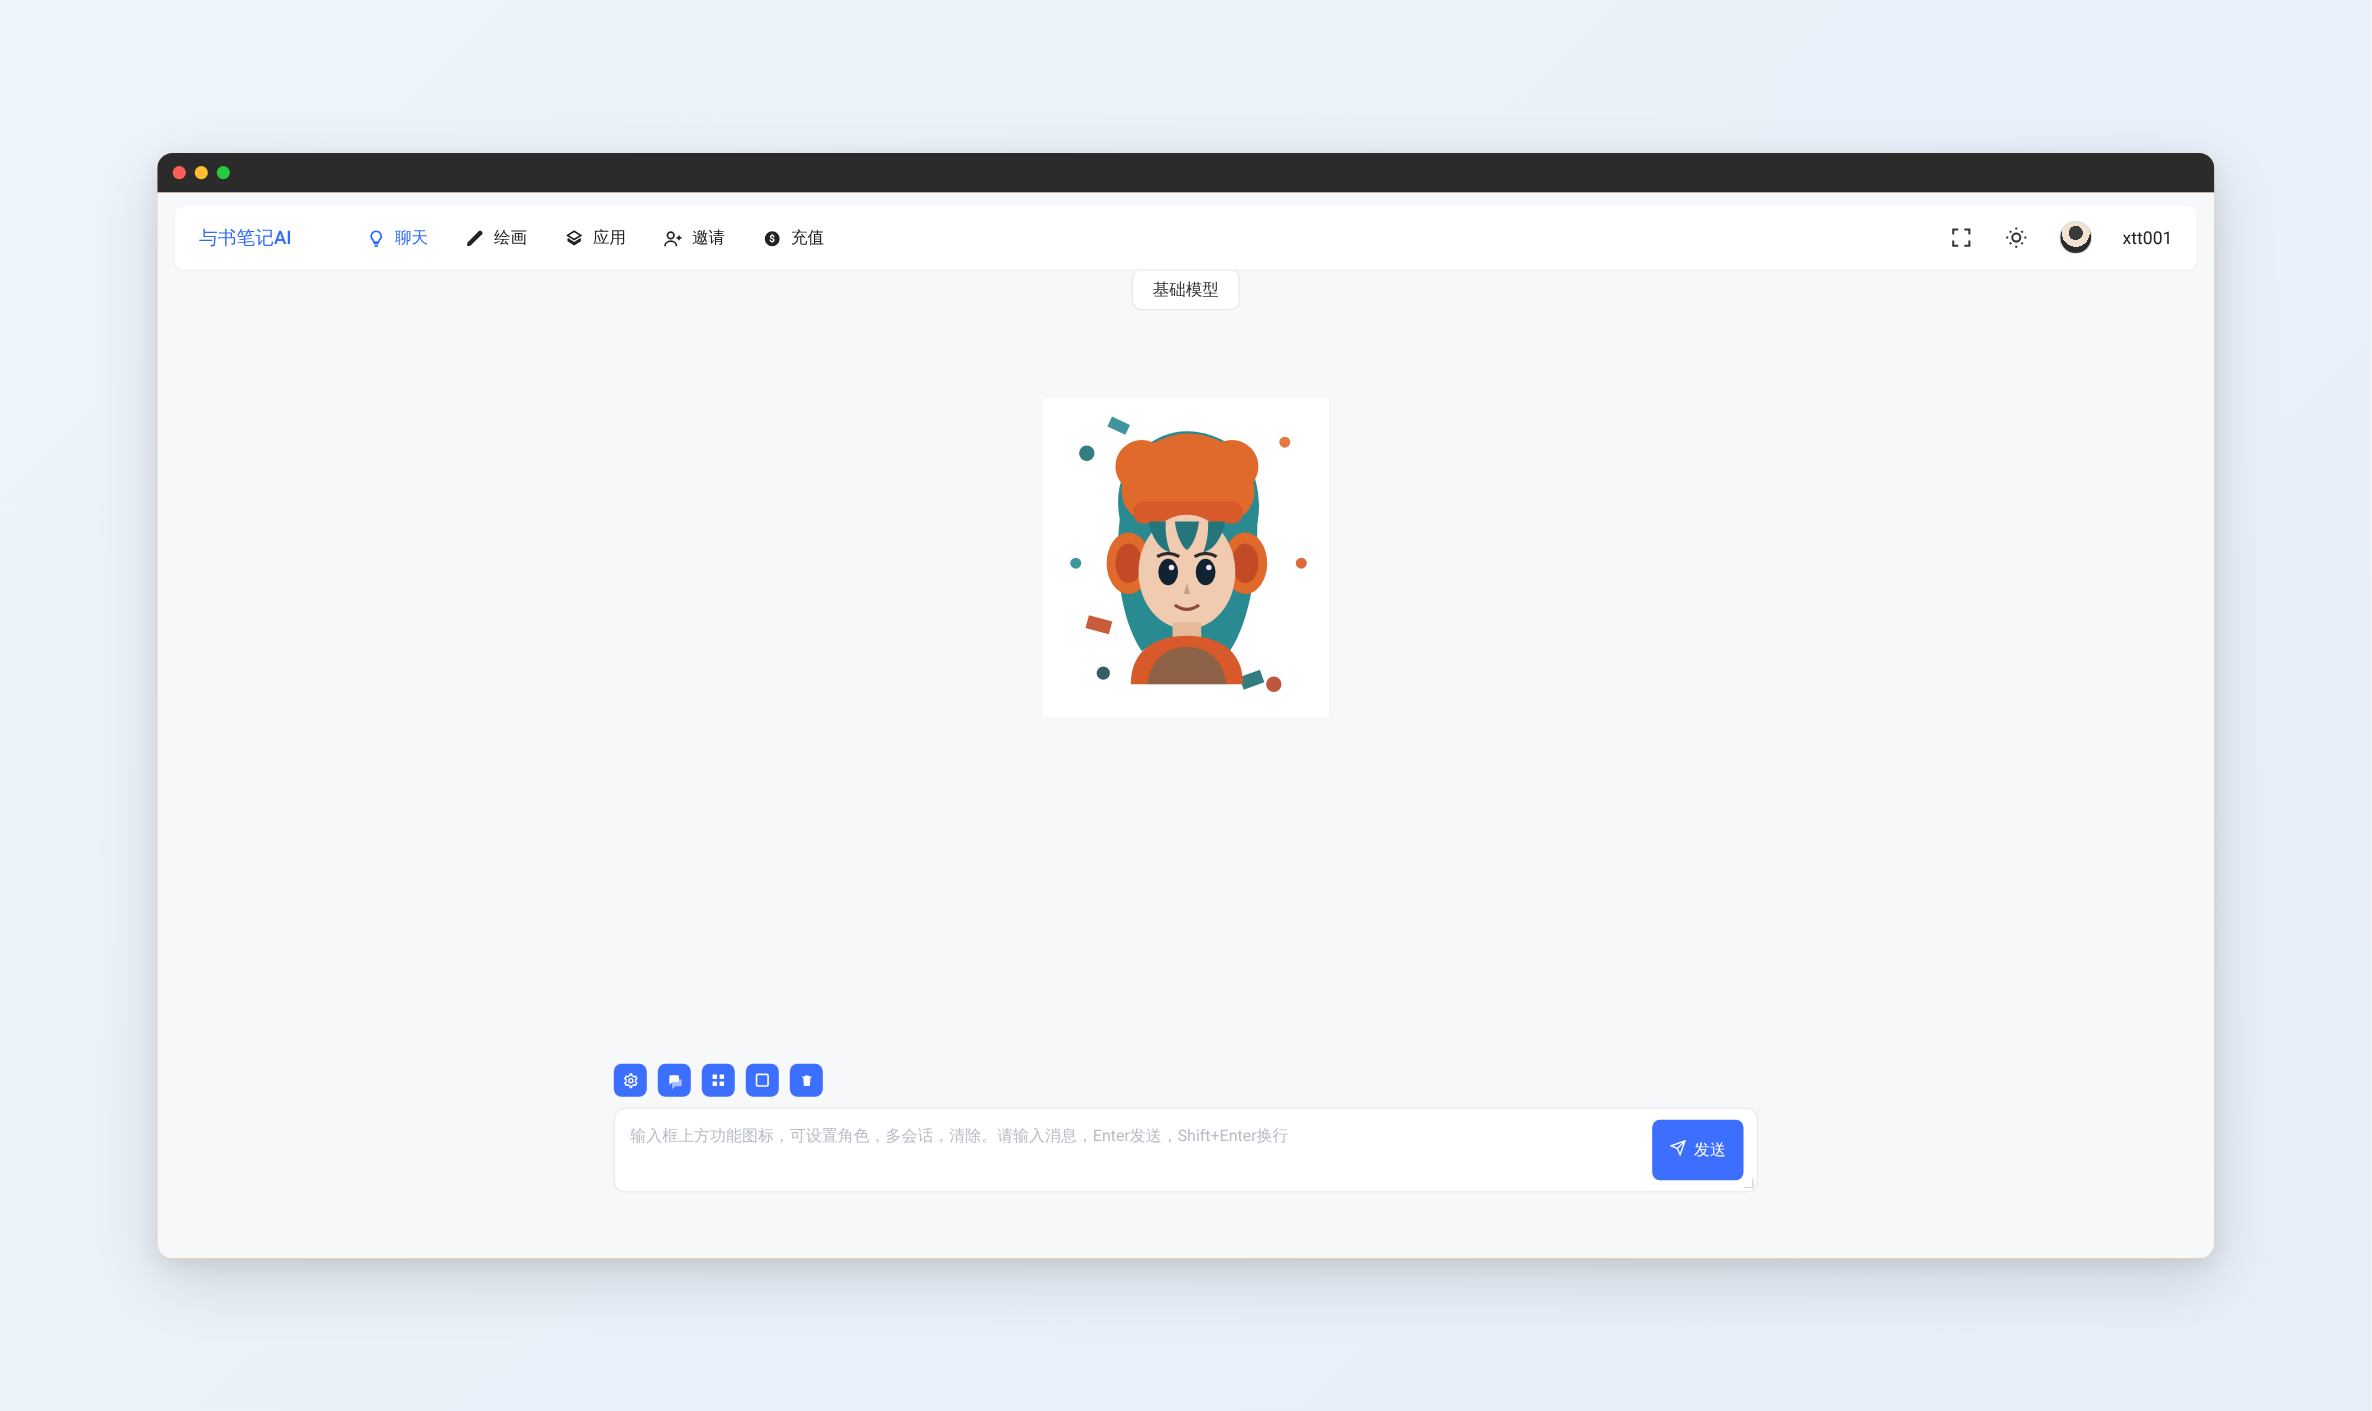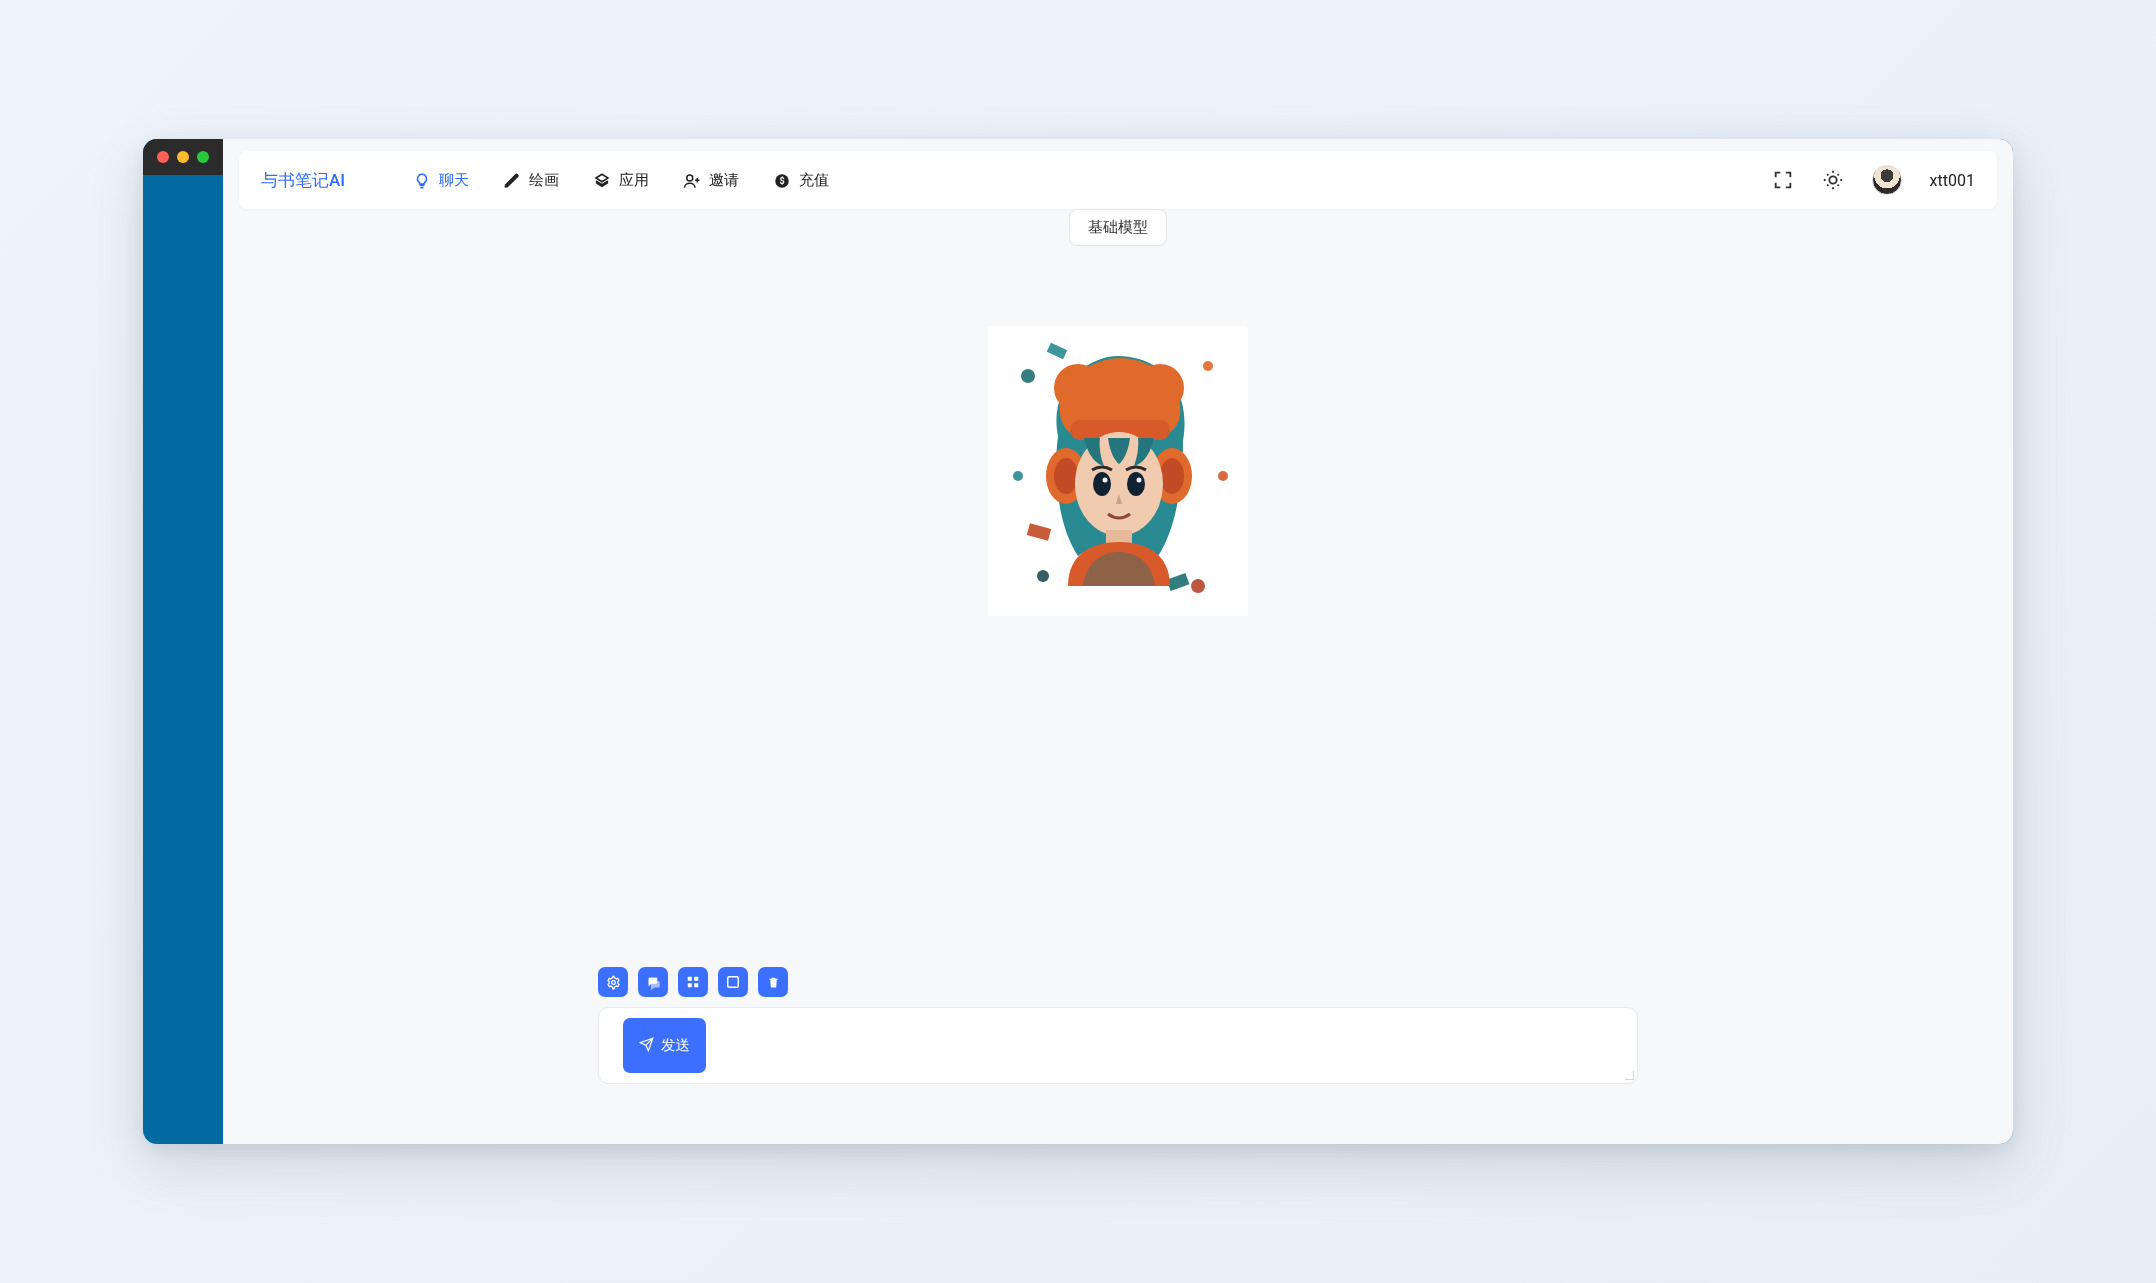--- a/index.html
+++ b/index.html
@@ -12,26 +12,26 @@
     justify-content: center;
     min-height: 100vh;
   }
 
   
   .window {
     width: 1870px;
     max-width: 94vw;
     height: 1005px;
     max-height: 90vh;
-    background: #0369a1;
+    background: #fdba74;
     border-radius: 14px;
     overflow: hidden;
     box-shadow: 0 20px 60px rgba(0,0,0,0.12), 0 6px 20px rgba(0,0,0,0.08);
     display: flex;
-    flex-direction: row;
+    flex-direction: column;
   }
   .titlebar {
     height: 36px;
     background: #2b2b2b;
     display: flex;
     align-items: center;
     padding: 0 14px;
     gap: 8px;
     flex-shrink: 0;
   }
@@ -365,20 +365,21 @@
               </svg>
           </div>
           <div class="tool-btn">
             <svg width="13" height="15" viewBox="0 0 24 24" fill="currentColor">
                 <path d="M6 7h12l-1 14H7L6 7zm3-4h6l1 2h4v2H4V5h4l1-2z"></path>
               </svg>
           </div>
         </div>
 
         <div class="input-box">
+          <textarea placeholder="输入框上方功能图标，可设置角色，多会话，清除。请输入消息，Enter发送，Shift+Enter换行" style=""></textarea>
           <button class="send-btn">
             <span>
               <svg width="15" height="15" viewBox="0 0 24 24" fill="none" stroke="currentColor" stroke-width="2">
                   <path d="M22 2L11 13M22 2l-7 20-4-9-9-4 20-7z"></path>
                 </svg>
             </span>
             <span>发送</span>
           </button>
           <span class="resize-handle"></span>
         </div>

